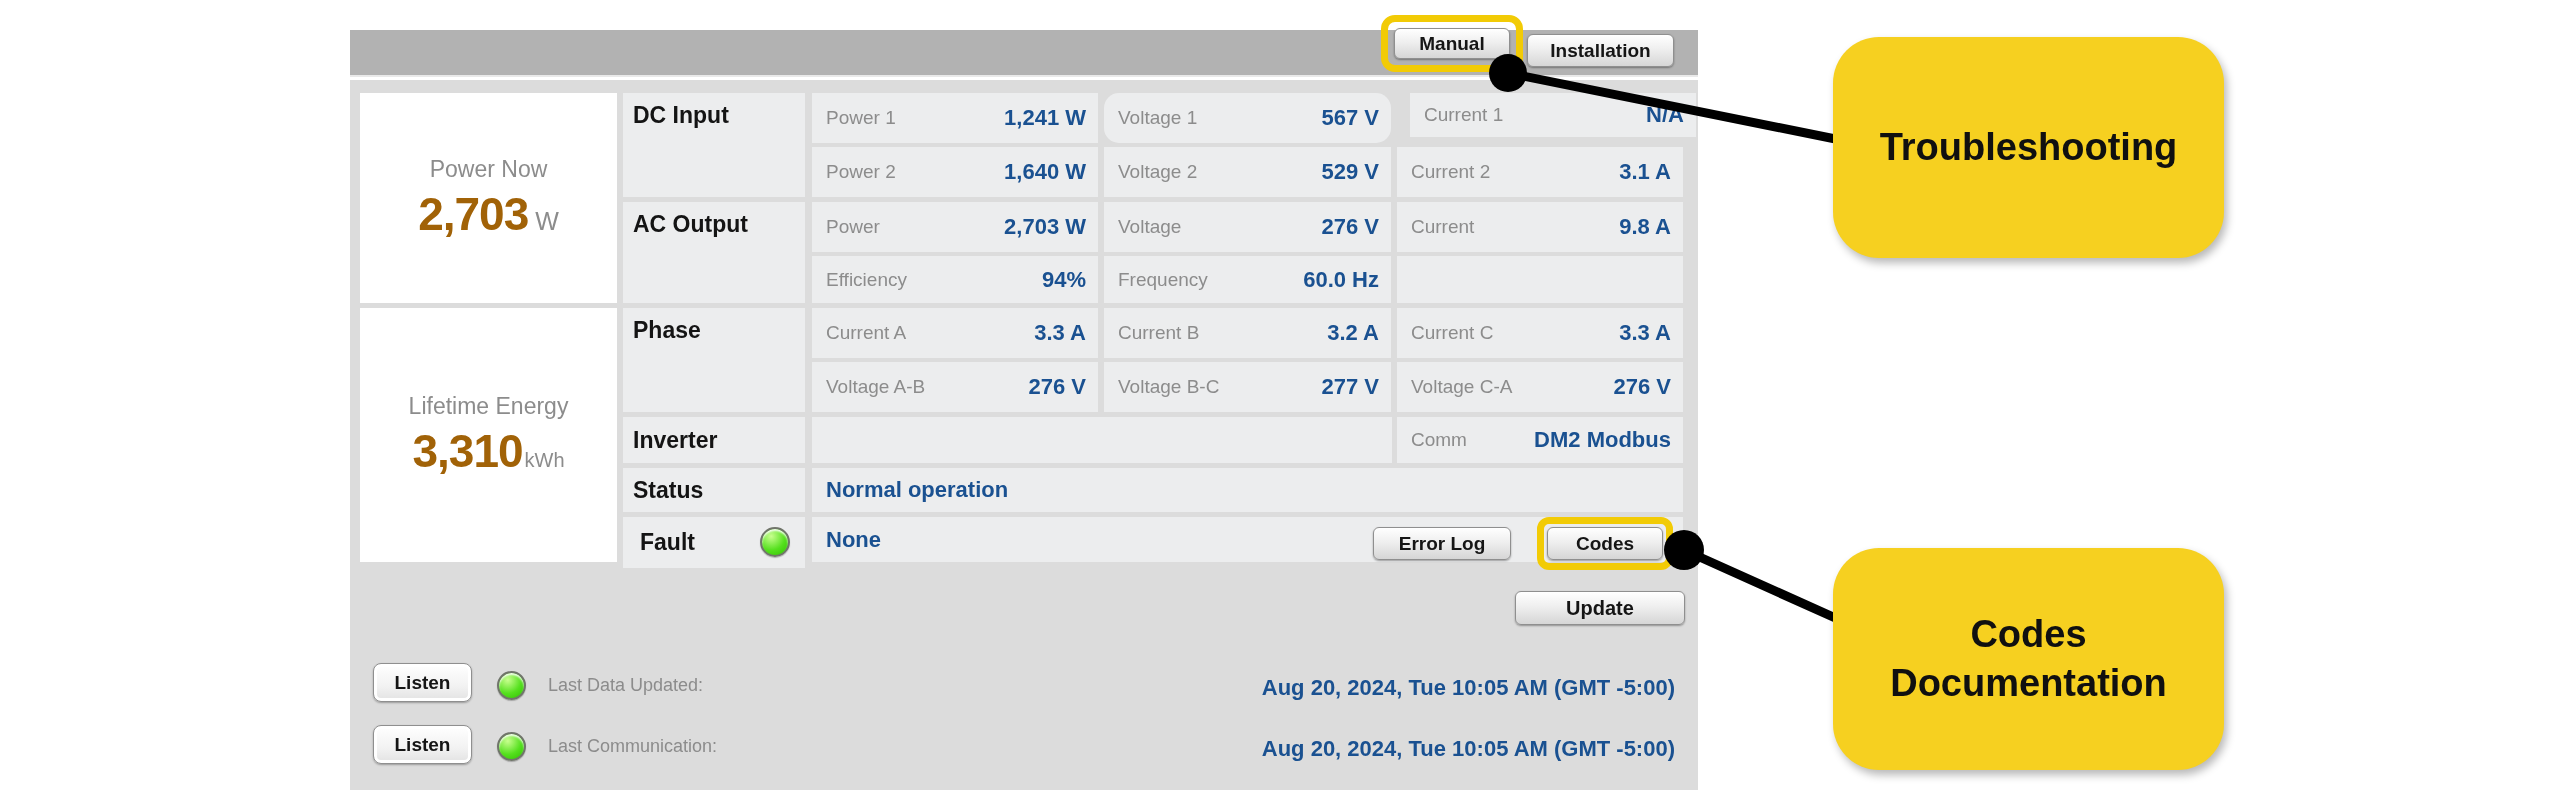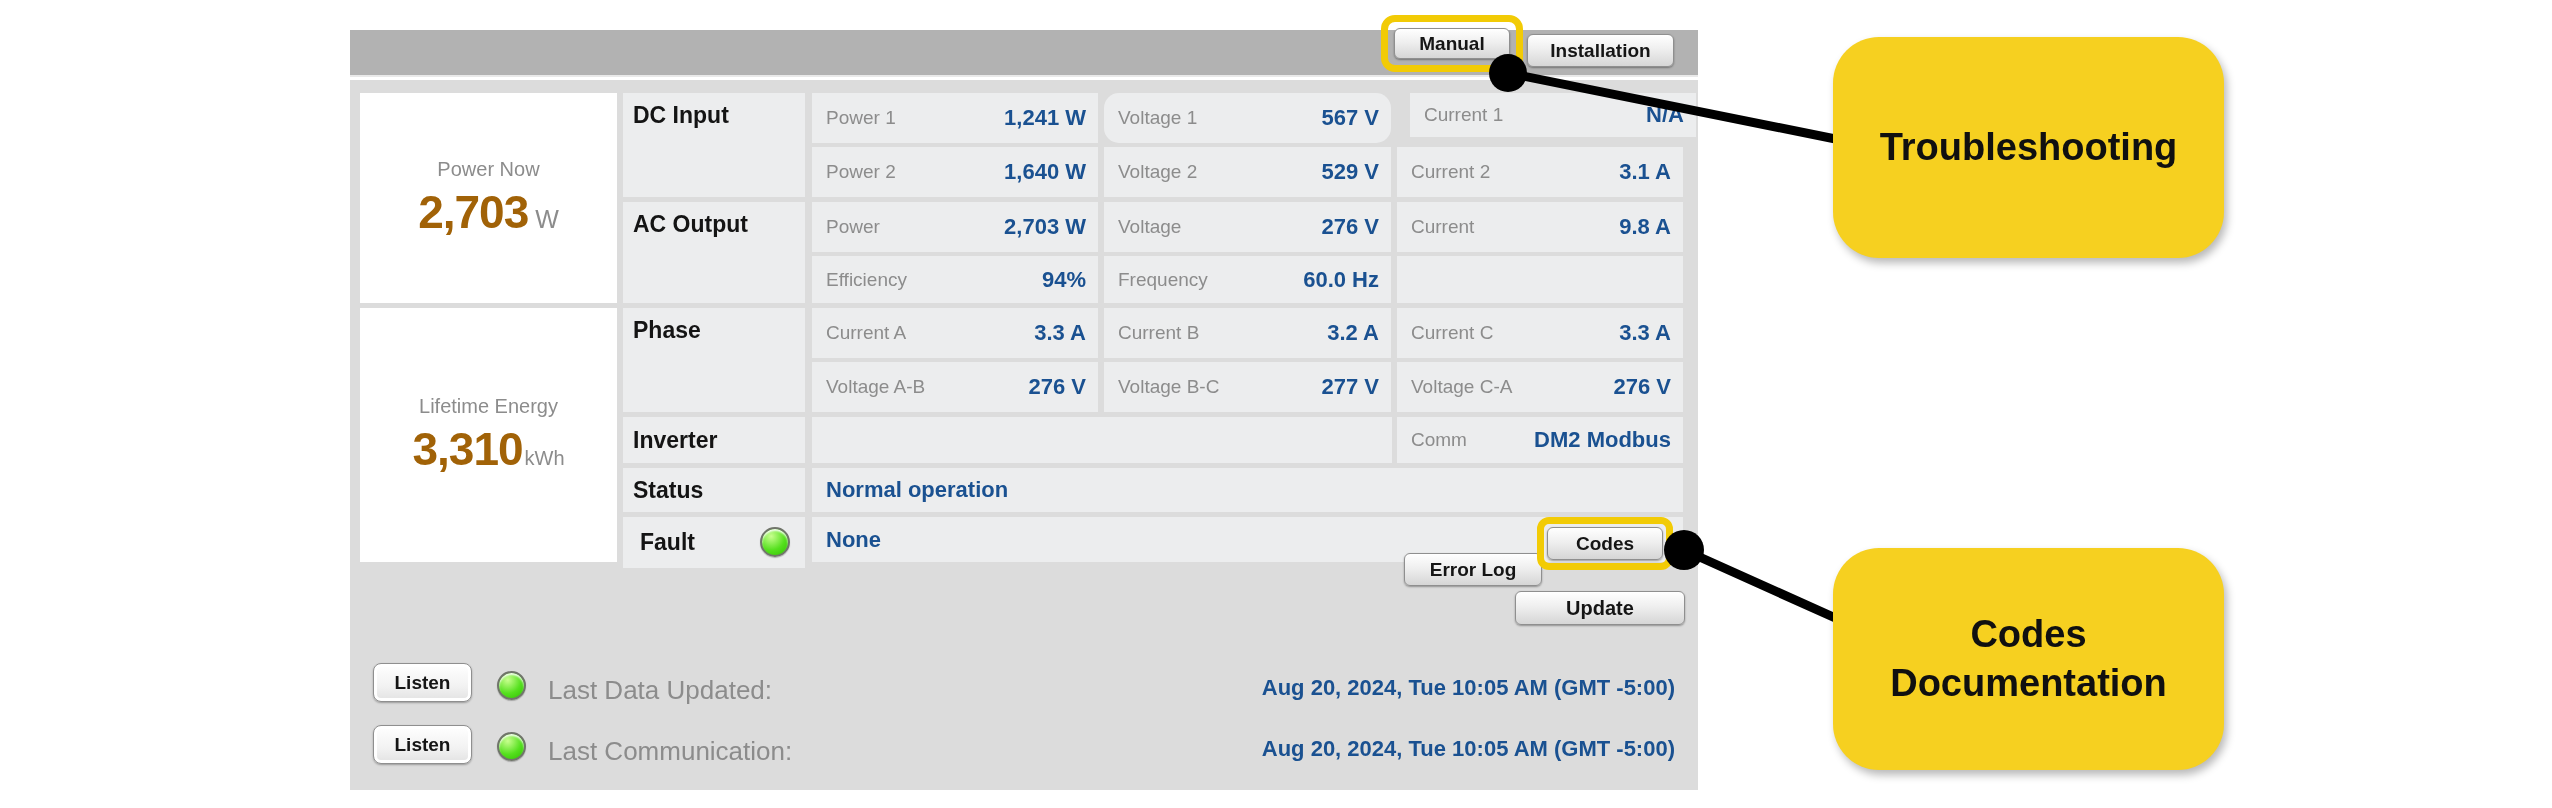--- a/index.html
+++ b/index.html
@@ -16,41 +16,41 @@
          font-weight:bold; font-size:19px; color:#151515; font-family:inherit;
          background:linear-gradient(#ffffff,#efefef 45%,#d6d6d6);
          border:1px solid #8f8f8f; border-radius:6px;
          box-shadow:0 1px 2px rgba(0,0,0,.35), inset 0 1px 0 #ffffff; cursor:pointer; }
   .btn.listen { border-radius:8px; box-shadow:0 1px 2px rgba(0,0,0,.3), inset 0 0 0 3px #ffffff; background:linear-gradient(#ffffff,#f2f2f2 60%,#e2e2e2); }
 
   .hl-ring { position:absolute; border:7px solid #f2cb05; border-radius:14px; pointer-events:none; }
 
   
   .panel { position:absolute; background:#ffffff; display:flex; flex-direction:column; align-items:center; justify-content:center; }
-  .panel .plabel { color:#8c8c8c; font-size:20px; }
+  .panel .plabel { color:#8c8c8c; font-size:23px; }
   .panel .pvalrow { display:flex; align-items:baseline; margin-top:4px; }
   .panel .pval { color:#a16207; font-weight:bold; font-size:46px; letter-spacing:-1px; }
   .panel .punit { color:#8c8c8c; font-size:25px; margin-left:7px; }
   .panel .punit.small { font-size:20px; margin-left:2px; }
 
   
   .cell { position:absolute; background:#ecedee; }
   .cl { position:absolute; left:14px; top:50%; transform:translateY(-50%); color:#8c8c8c; font-size:19px; white-space:nowrap; }
   .cv { position:absolute; right:12px; top:50%; transform:translateY(-50%); color:#1a5191; font-weight:bold; font-size:22px; white-space:nowrap; }
   .glabel { position:absolute; background:#ecedee; font-weight:bold; font-size:23px; color:#141414; padding:9px 0 0 10px; }
   .glabel.mid { display:flex; align-items:center; padding-top:0; }
   .bigval-left { position:absolute; left:14px; top:50%; transform:translateY(-50%); color:#1a5191; font-weight:bold; font-size:22px; white-space:nowrap; }
 
   
   .led { position:absolute; border-radius:50%;
          background:radial-gradient(circle at 35% 28%, #c8ff8e, #55e01e 55%, #2fbf00);
          border:2px solid #70756a; box-shadow:inset 0 2px 2px rgba(255,255,255,.9), 0 1px 1px rgba(0,0,0,.25); }
 
   
-  .foot-label { position:absolute; color:#8c8c8c; font-size:26px; white-space:nowrap; }
+  .foot-label { position:absolute; color:#8c8c8c; font-size:18px; white-space:nowrap; }
   .foot-ts { position:absolute; color:#1a5191; font-weight:bold; font-size:22px; text-align:right; white-space:nowrap; }
 
   
   .callout { position:absolute; background:#f6d020; border-radius:46px;
              display:flex; flex-direction:column; align-items:center; justify-content:center;
              font-weight:bold; font-size:38px; color:#101010; text-align:center; line-height:1.3;
              box-shadow:3px 5px 8px rgba(0,0,0,.28); }
 
   svg.overlay { position:absolute; left:0; top:0; pointer-events:none; }
 </style>
@@ -168,21 +168,21 @@
   <span class="cv">DM2 Modbus</span>
 </div>
 
 <div class="cell" style="left:812px; top:468px; width:871px; height:44px;">
   <span class="bigval-left">Normal operation</span>
 </div>
 
 <div class="cell" style="left:812px; top:517px; width:871px; height:45px;">
   <span class="bigval-left">None</span>
 </div>
-<button class="btn" style="left:1373px; top:553px; width:138px; height:33px;margin-left:31px;">Error Log</button>
+<button class="btn" style="left:1373px; top:527px; width:138px; height:33px;">Error Log</button>
 <button class="btn" style="left:1547px; top:527px; width:116px; height:33px;">Codes</button>
 <div class="hl-ring" style="left:1537px; top:517px; width:136px; height:53px; border-radius:12px;"></div>
 
 <button class="btn" style="left:1515px; top:591px; width:170px; height:34px; font-size:20px;">Update</button>
 
 <button class="btn listen" style="left:373px; top:663px; width:99px; height:39px;">Listen</button>
 <div class="led" style="left:497px; top:671px; width:29px; height:29px;"></div>
 <div class="foot-label" style="left:548px; top:675px;">Last Data Updated:</div>
 <div class="foot-ts" style="left:900px; top:675px; width:775px;">Aug 20, 2024, Tue 10:05 AM (GMT -5:00)</div>
 

